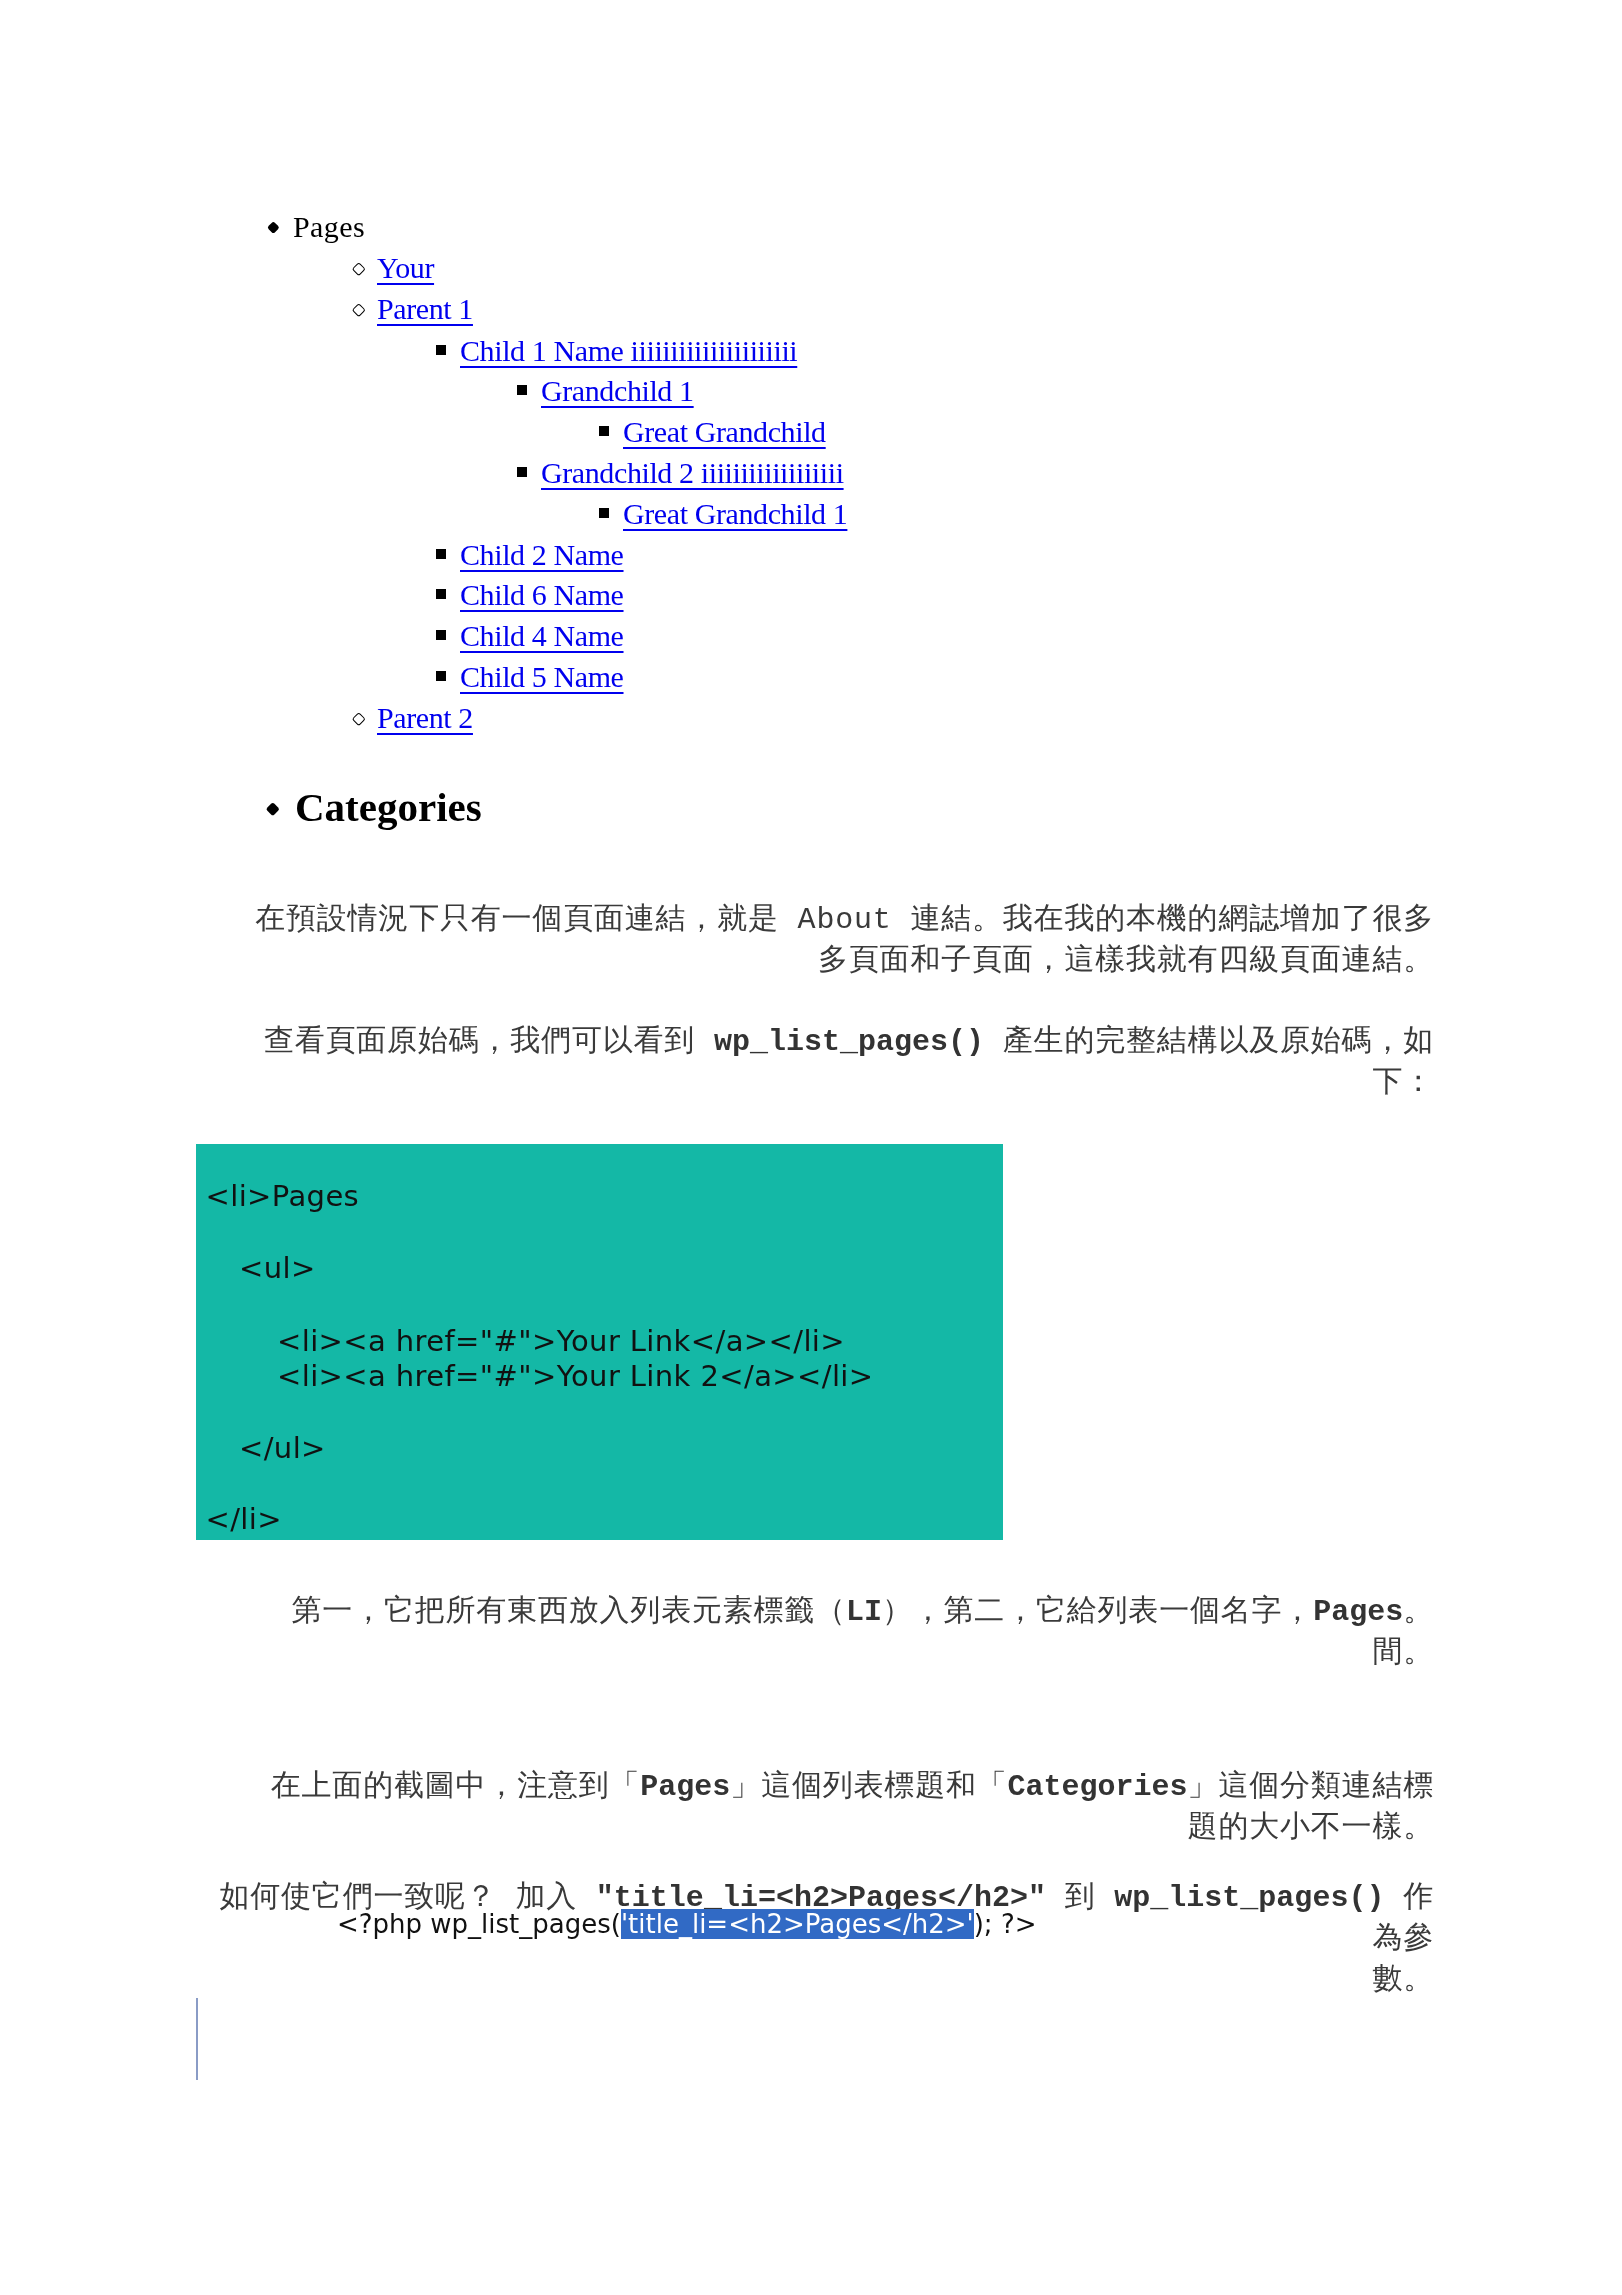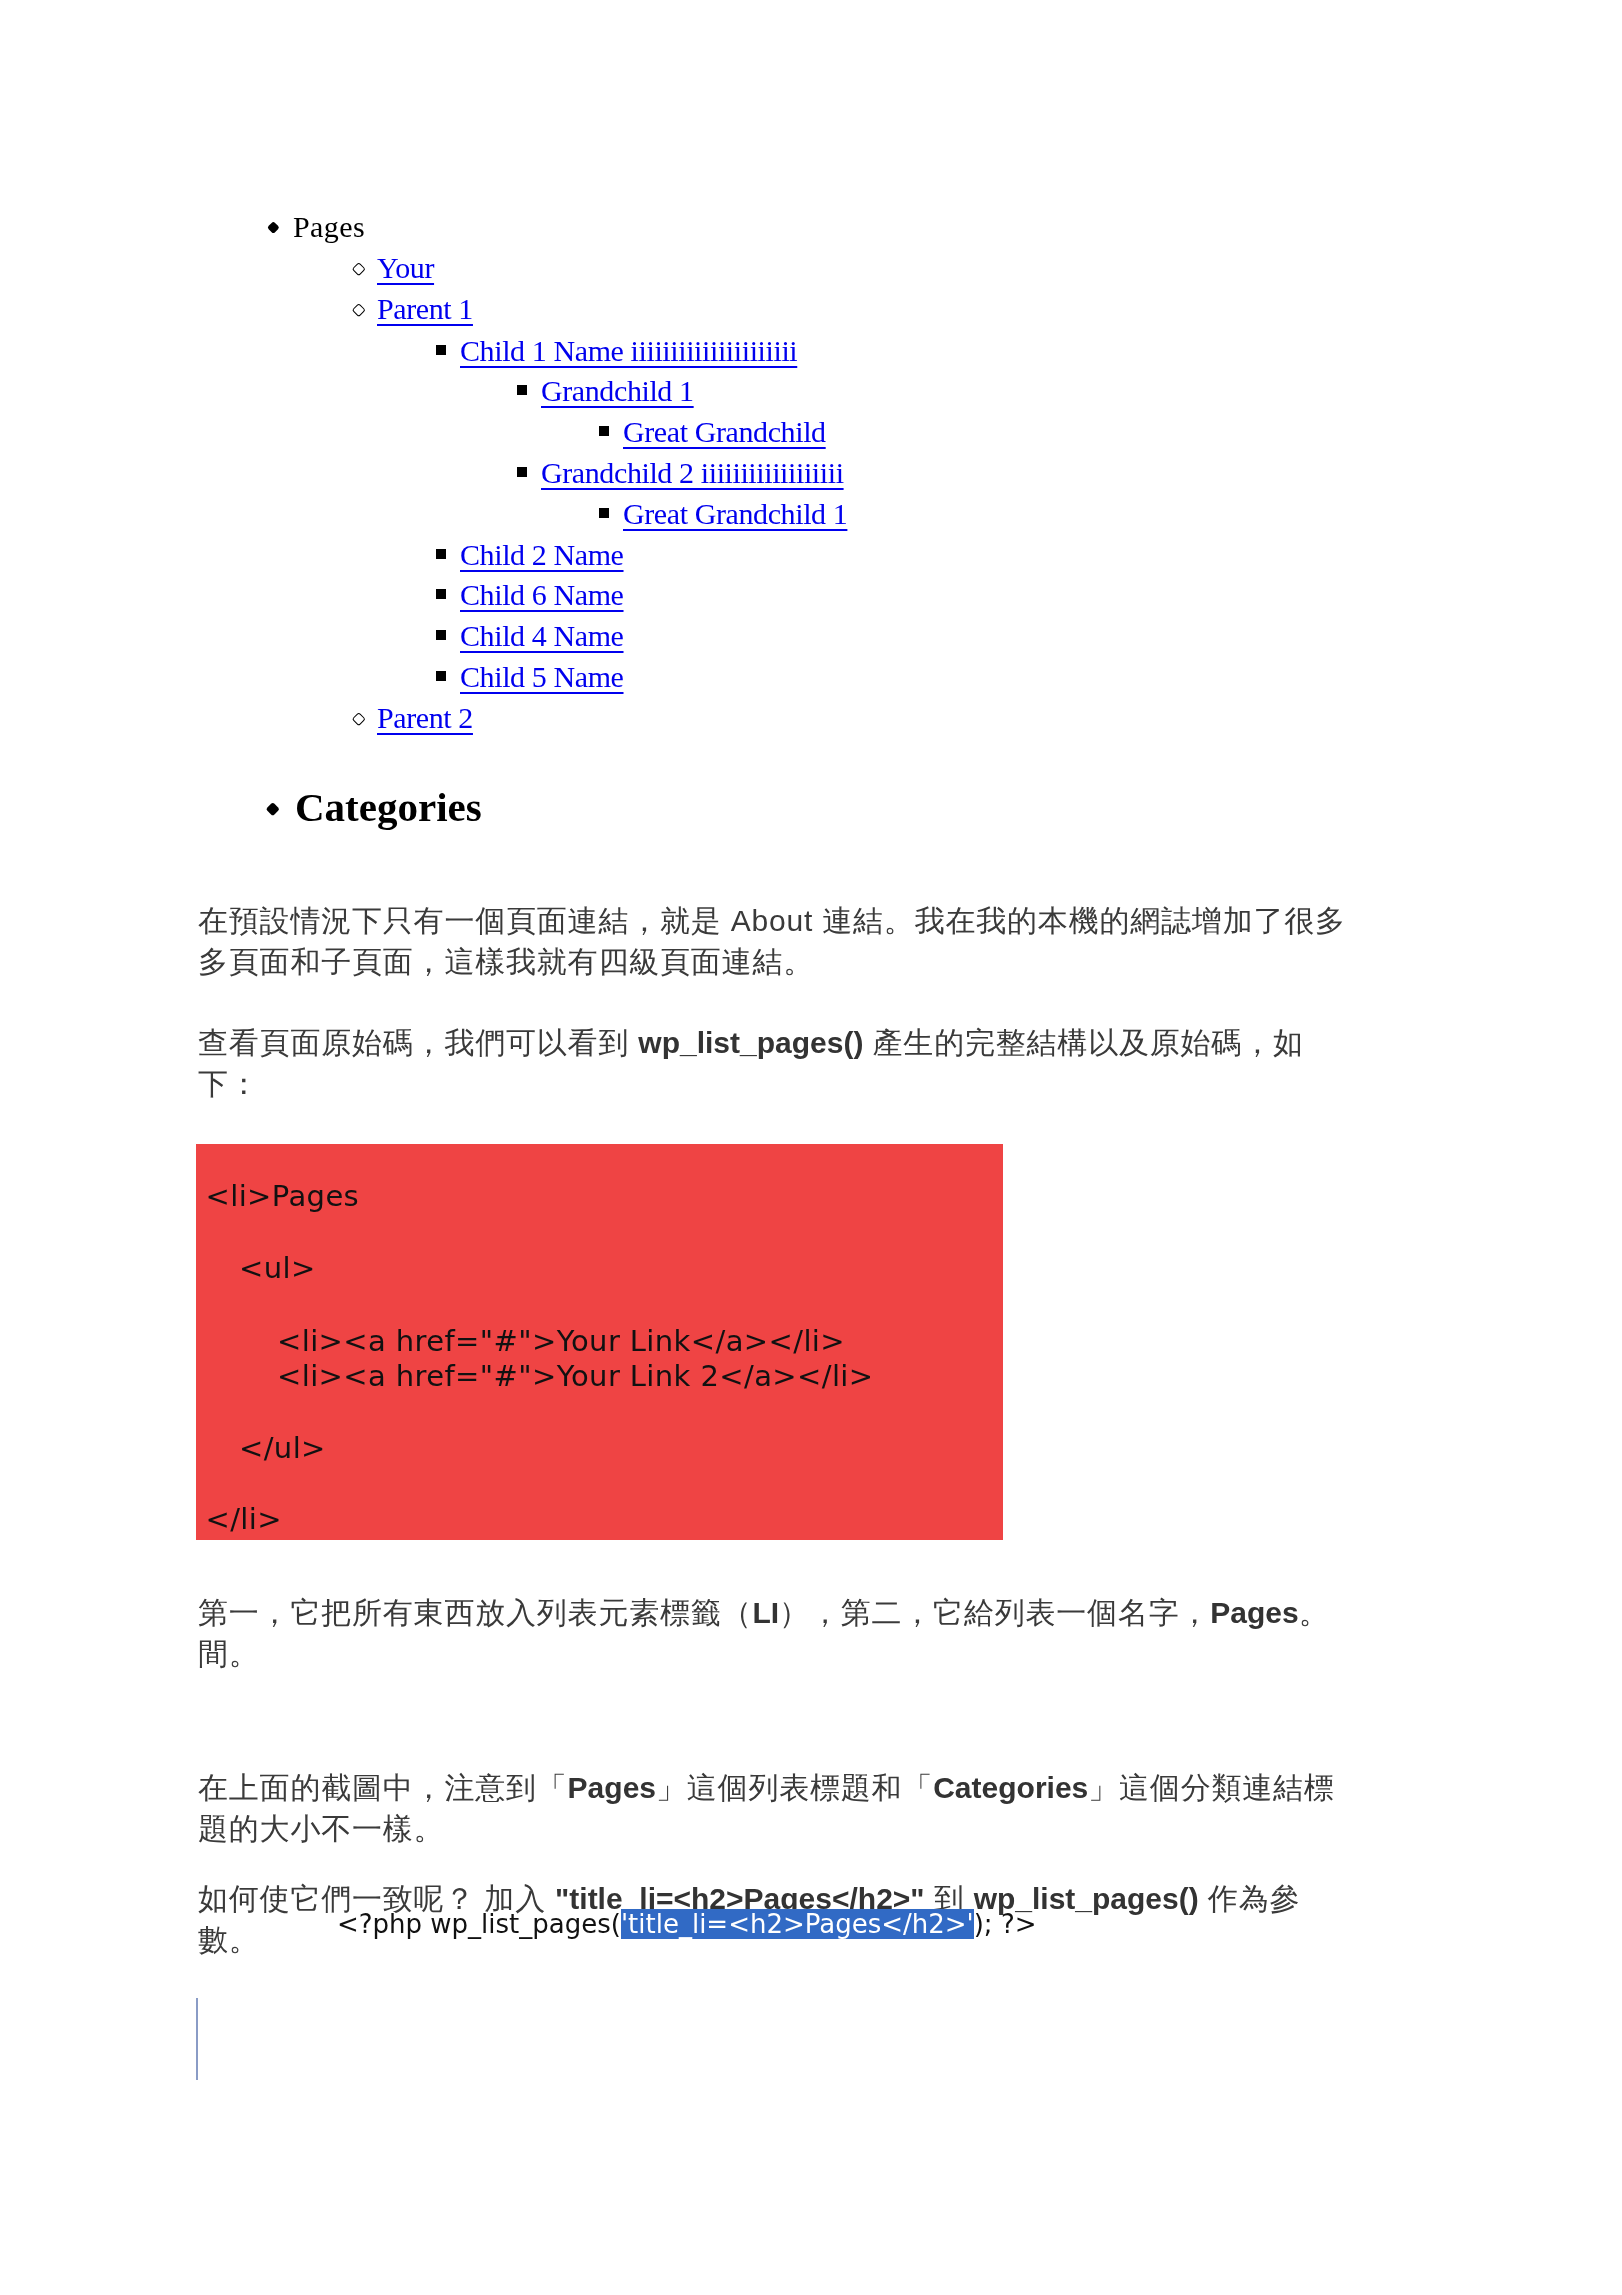--- a/index.html
+++ b/index.html
@@ -12,26 +12,26 @@
   .row .bullet::before { content: ""; position: absolute; left: 0; }
   .b-disc::before { top: 16.6px; width: 8.7px; height: 8.7px; background: #000; transform: rotate(45deg); border-radius: 2.4px; }
   .b-circle::before { top: 16.6px; width: 7.1px; height: 7.1px; border: 1.6px solid #000; transform: rotate(45deg); border-radius: 2.4px; box-sizing: border-box; width: 9.5px; height: 9.5px; }
   .b-square::before { top: 15px; width: 10.3px; height: 10.3px; background: #000; }
   .row a { color: #0000ee; text-decoration: underline; text-decoration-thickness: 2.4px; text-underline-offset: 4.8px; letter-spacing: -0.4px; }
   .row .plain { color: #000; letter-spacing: 0.4px; }
   .row.cat { font-size: 41px; font-weight: bold; height: 55px; line-height: 55px; }
   .row.cat .bullet::before { top: 24px; width: 9.5px; height: 9.5px; }
 
   .para { position: absolute; left: 198px; width: 1236px;
-          font-family: Liberation Sans, sans-serif; font-size: 30px;
-          line-height: 41px; color: #3a3a3a; letter-spacing: 0.8px; }
+          font-family: Liberation Mono, monospace; font-size: 30px;
+          line-height: 41px; color: #3a3a3a; letter-spacing: 0.8px; text-align: right; }
   .para b { color: #333; font-weight: bold; letter-spacing: 0; }
 
   .codeblock { position: absolute; left: 196px; top: 1144px; width: 807px; height: 396px;
-               background: #ef4444; text-decoration: underline; }
+               background: #14b8a6; text-decoration: underline; }
   .codeline { position: absolute; white-space: pre; font-family: "DejaVu Sans", sans-serif;
               font-size: 29px; color: #111; letter-spacing: 0.4px; }
 
   .snippet-border { position: absolute; left: 196px; top: 1998px; width: 2.4px; height: 82px; background: #8a9cc6; }
   .snippet { position: absolute; left: 337px; top: 1908px; white-space: pre;
              font-family: "DejaVu Sans", sans-serif; font-size: 26px; color: #111; line-height: 32px; }
   .snippet .sel { background: #316ac5; color: #ffffff; }
 </style>
 </head>
 <body>

